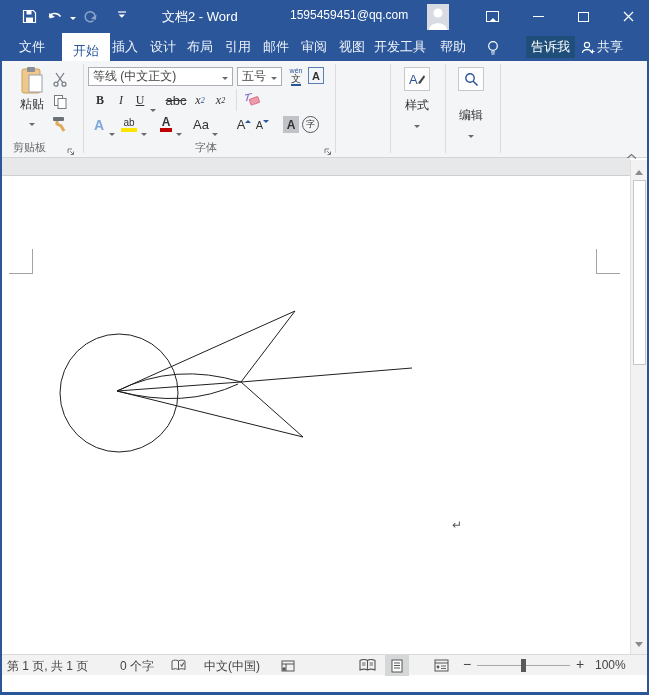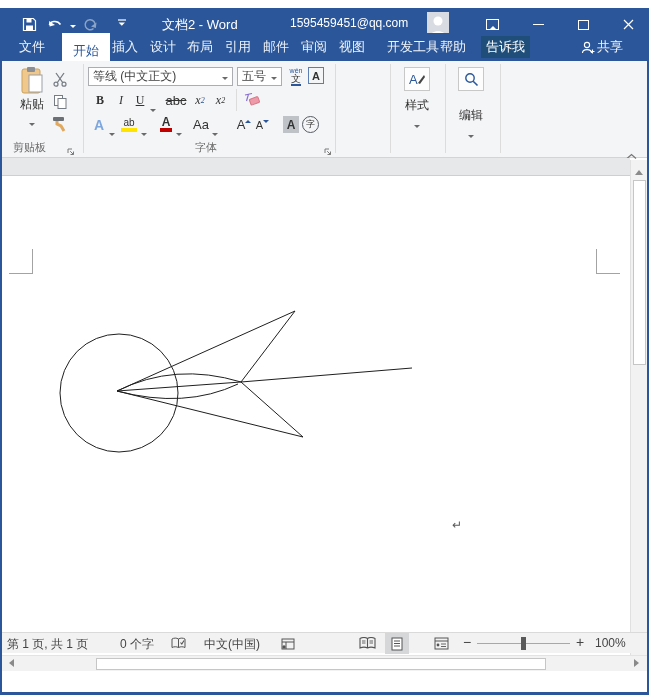--- a/index.html
+++ b/index.html
@@ -2,21 +2,21 @@
 <html><head>
 <meta charset="utf-8">
 <style>
   * { box-sizing: border-box; }
   html,body { margin:0; padding:0; }
   body { width:649px; height:695px; font-family:"Liberation Sans", sans-serif; background:#fff; }
   .window { position:relative; width:649px; height:695px; overflow:hidden; background:#fff; }
   .abs { position:absolute; }
 
   
-  .titlebar { position:absolute; left:0; top:8px; width:649px; height:33px; background:#2b579a; color:#fff; }
+  .titlebar { position:absolute; left:0; top:0; width:649px; height:33px; background:#2b579a; color:#fff; }
   .tb-text { position:absolute; top:8px; font-size:13px; color:#fff; white-space:nowrap; }
   .qat-icon { position:absolute; top:9px; }
   .win-ctl { position:absolute; top:0; width:34px; height:33px; display:flex; align-items:center; justify-content:center; color:#fff; }
   .avatar { position:absolute; left:427px; top:4px; width:22px; height:26px; background:#d8dce2; overflow:hidden; }
   .dd-white::after { content:""; display:inline-block; border:3px solid transparent; border-top-color:#fff; margin-left:2px; vertical-align:middle; }
 
   
   .tabrow { position:absolute; left:0; top:33px; width:649px; height:28px; background:#2b579a; }
   .tab { position:absolute; top:0; height:28px; line-height:28px; color:#eef3fa; font-size:13px; white-space:nowrap; }
   .tab.active { background:#fff; color:#2b579a; padding:4px 11px; }
@@ -50,21 +50,21 @@
   .vscroll { position:absolute; left:630px; top:160px; width:17px; height:495px; background:#f2f2f3; border-left:1px solid #e0e0e0; }
   .vthumb { position:absolute; left:2px; top:20px; width:13px; height:185px; background:#ffffff; border:1px solid #c6c6c6; }
   .hscroll { position:absolute; left:0px; top:655px; width:649px; height:16px; background:#f2f2f3; border-top:1px solid #e3e3e3; }
   .hthumb { position:absolute; left:96px; top:2px; width:450px; height:12px; background:#ffffff; border:1px solid #c6c6c6; }
   .tri-up    { width:0;height:0;border:4px solid transparent;border-bottom:5px solid #8a8a8a; }
   .tri-down  { width:0;height:0;border:4px solid transparent;border-top:5px solid #8a8a8a; }
   .tri-left  { width:0;height:0;border:4px solid transparent;border-right:5px solid #8a8a8a; }
   .tri-right { width:0;height:0;border:4px solid transparent;border-left:5px solid #8a8a8a; }
 
   
-  .statusbar { position:absolute; left:0; top:632px; width:649px; height:21px; background:#f2f2f3; border-top:1px solid #dadada; font-size:12px; color:#444; }
+  .statusbar { position:absolute; left:0; top:654px; width:649px; height:21px; background:#f2f2f3; border-top:1px solid #dadada; font-size:12px; color:#444; }
   .sb-item { position:absolute; top:3px; white-space:nowrap; }
   .view-btn { position:absolute; top:0px; height:21px; display:flex; align-items:center; justify-content:center; }
   .zoom-track { position:absolute; top:10px; height:1px; background:#a8a8a8; }
   .zoom-thumb { position:absolute; top:4px; width:5px; height:13px; background:#595959; }
 
   
   .edge { position:absolute; background:#2b579a; }
 </style>
 </head>
 <body>
@@ -126,29 +126,29 @@
   <div class="tabrow">
     <span class="tab" style="left:19px">文件</span>
     <span class="tab active" style="left:62px">开始</span>
     <span class="tab" style="left:112px">插入</span>
     <span class="tab" style="left:150px">设计</span>
     <span class="tab" style="left:187px">布局</span>
     <span class="tab" style="left:225px">引用</span>
     <span class="tab" style="left:263px">邮件</span>
     <span class="tab" style="left:301px">审阅</span>
     <span class="tab" style="left:339px">视图</span>
-    <span class="tab" style="left:387px">开发工具</span>
+    <span class="tab" style="left:374px">开发工具</span>
     <span class="tab" style="left:440px">帮助</span>
     <span class="abs" style="left:486px; top:7px">
       <svg width="14" height="16" viewBox="0 0 14 16">
           <circle cx="7" cy="6" r="4.3" fill="none" stroke="#fff" stroke-width="1.2"></circle>
           <path d="M5 12h4 M5.5 14h3" stroke="#fff" stroke-width="1.2"></path>
         </svg>
     </span>
-    <span class="tellme-box" style="left: 481px; background: rgb(30, 78, 121);" id="tellme-box">告诉我</span>
+    <span class="tellme-box" style="left: 526px; background: rgb(30, 78, 121);" id="tellme-box">告诉我</span>
     <span class="abs" style="left:580px; top:7px">
       <svg width="16" height="16" viewBox="0 0 16 16">
           <circle cx="7" cy="5" r="2.6" fill="none" stroke="#fff" stroke-width="1.1"></circle>
           <path d="M2.5 13 C2.5 8.5 11.5 8.5 11.5 13" fill="none" stroke="#fff" stroke-width="1.1"></path>
           <path d="M12.5 9.5v4 M10.5 11.5h4" stroke="#fff" stroke-width="1.1"></path>
         </svg>
     </span>
     <span class="tab" style="left:597px">共享</span>
   </div>
 

